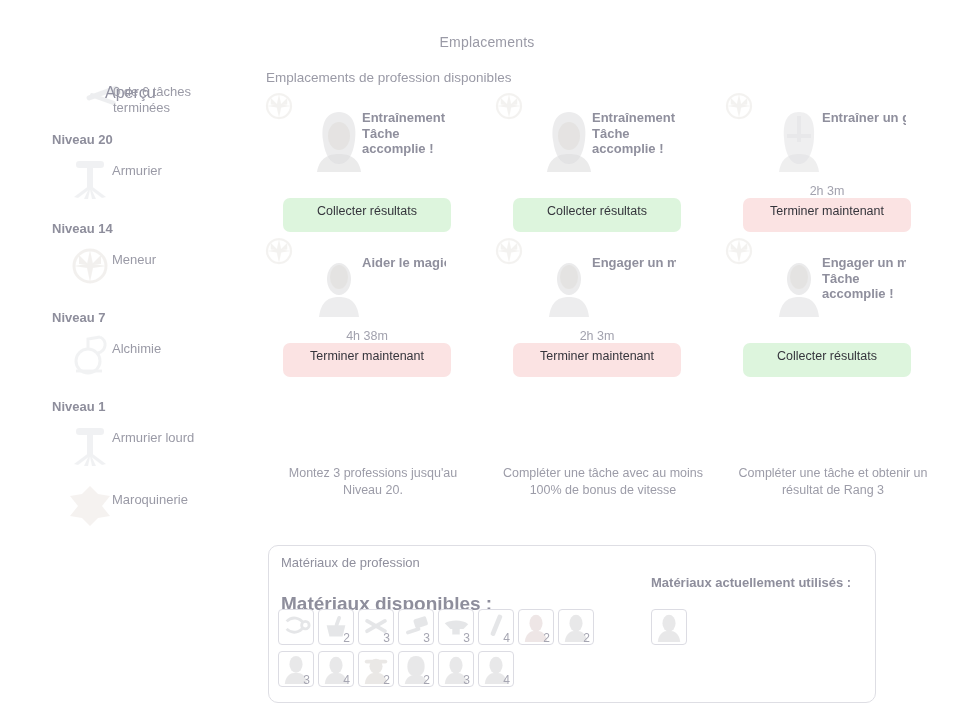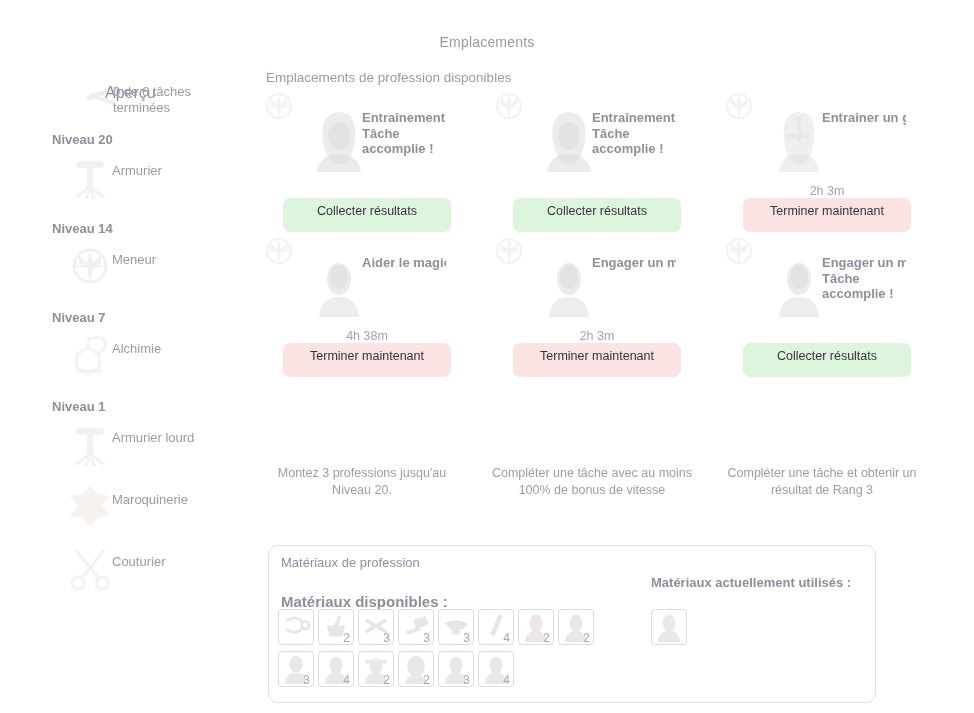--- a/index.html
+++ b/index.html
@@ -175,21 +175,21 @@
     cursor: pointer;
     user-select: none;
   }
   .card-btn.collect { background: #ddf5dd; }
   .card-btn.finish  { background: #fbe3e3; }
 
   
   .objectives {
     position: absolute;
     top: 465px;
-    left: 247px;
+    left: 258px;
     width: 690px;
     display: flex;
   }
   .objective {
     width: 230px;
     text-align: center;
     font-size: 12.5px;
     color: #9c9ca8;
     line-height: 17px;
     padding: 0 12px;
@@ -211,21 +211,21 @@
     position: absolute;
     left: 12px;
     top: 9px;
     font-size: 13px;
     color: #8f8f9d;
   }
   .mat-avail-label {
     position: absolute;
     left: 12px;
     top: 47px;
-    font-size: 15px;
+    font-size: 19px;
     font-weight: bold;
     color: #8e8e9c;
   }
   .mat-used-label {
     position: absolute;
     left: 382px;
     top: 28px;
     width: 220px;
     font-size: 13px;
     font-weight: bold;
@@ -361,33 +361,20 @@
     <div class="prof-row">
       <span class="prof-icon">
         <svg viewBox="0 0 48 48">
           <g fill="#c3b0a4">
             <path d="M24 4 L32 12 L44 14 L36 24 L44 34 L32 36 L24 44 L16 36 L4 34 L12 24 L4 14 L16 12 Z"></path>
           </g>
         </svg>
       </span>
       <span class="prof-label">Maroquinerie</span>
     </div>
-    <div class="prof-row">
-      <span class="prof-icon">
-        <svg viewBox="0 0 48 48">
-          <g fill="none" stroke="#aab0b8" stroke-width="3">
-            <path d="M10 6 L32 34"></path>
-            <path d="M38 6 L16 34"></path>
-            <circle cx="12" cy="39" r="6"></circle>
-            <circle cx="36" cy="39" r="6"></circle>
-          </g>
-        </svg>
-      </span>
-      <span class="prof-label">Couturier</span>
-    </div>
   </div>
 
   <div class="grid-title">Emplacements de profession disponibles</div>
 
   <div class="task-grid">
 
     <div class="task-row">
 
       <div class="task-card">
         <span class="card-crest">

